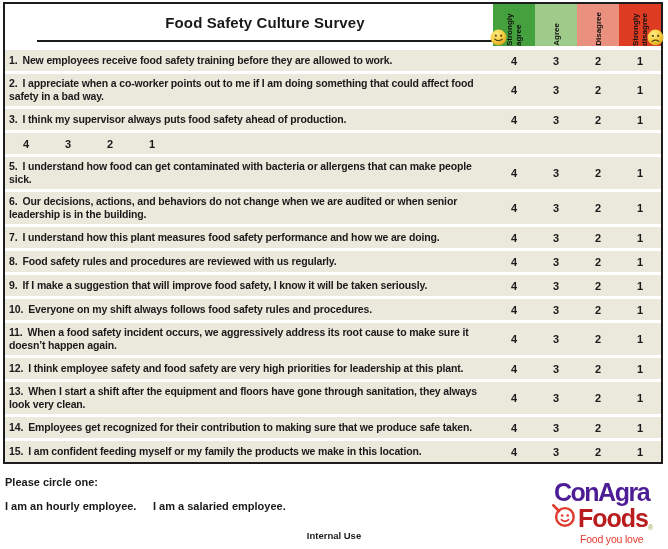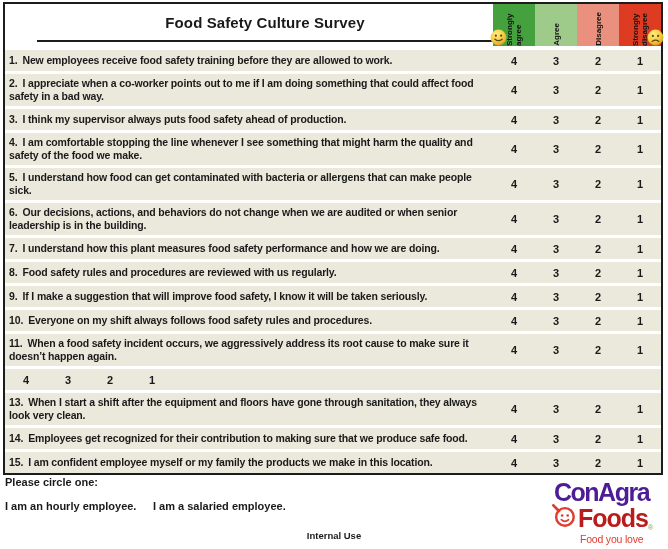--- a/index.html
+++ b/index.html
@@ -148,25 +148,20 @@
       </div>
       <div class="ratings">
             <div class="rating-cell">4</div>
             <div class="rating-cell">3</div>
             <div class="rating-cell">2</div>
             <div class="rating-cell">1</div>
           </div>
     </div>
 
     <div class="row">
-      <div class="q-cell">
-        <div class="q-inner">
-          <span class="q-num">4.</span><span class="q-text">I am comfortable stopping the line whenever I see something that might harm the quality and safety of the food we make.</span>
-        </div>
-      </div>
       <div class="ratings">
             <div class="rating-cell">4</div>
             <div class="rating-cell">3</div>
             <div class="rating-cell">2</div>
             <div class="rating-cell">1</div>
           </div>
     </div>
 
     <div class="row">
       <div class="q-cell">
@@ -260,20 +255,25 @@
       </div>
       <div class="ratings">
             <div class="rating-cell">4</div>
             <div class="rating-cell">3</div>
             <div class="rating-cell">2</div>
             <div class="rating-cell">1</div>
           </div>
     </div>
 
     <div class="row">
+      <div class="q-cell">
+        <div class="q-inner">
+          <span class="q-num">12.</span><span class="q-text">I think employee safety and food safety are very high priorities for leadership at this plant.</span>
+        </div>
+      </div>
       <div class="ratings">
             <div class="rating-cell">4</div>
             <div class="rating-cell">3</div>
             <div class="rating-cell">2</div>
             <div class="rating-cell">1</div>
           </div>
     </div>
 
     <div class="row">
       <div class="q-cell">
@@ -285,35 +285,35 @@
             <div class="rating-cell">4</div>
             <div class="rating-cell">3</div>
             <div class="rating-cell">2</div>
             <div class="rating-cell">1</div>
           </div>
     </div>
 
     <div class="row">
       <div class="q-cell">
         <div class="q-inner">
-          <span class="q-num">14.</span><span class="q-text">Employees get recognized for their contribution to making sure that we produce safe food.</span>
-        </div>
-      </div>
-      <div class="ratings">
-            <div class="rating-cell">4</div>
-            <div class="rating-cell">3</div>
-            <div class="rating-cell">2</div>
-            <div class="rating-cell">1</div>
-          </div>
-    </div>
-
-    <div class="row">
-      <div class="q-cell">
-        <div class="q-inner">
-          <span class="q-num">15.</span><span class="q-text">I am confident employee myself or my family the products we make in this location.</span>
+          <span class="q-num">14.</span><span class="q-text">Employees get recognized for their contribution to making sure that we produce safe taken.</span>
+        </div>
+      </div>
+      <div class="ratings">
+            <div class="rating-cell">4</div>
+            <div class="rating-cell">3</div>
+            <div class="rating-cell">2</div>
+            <div class="rating-cell">1</div>
+          </div>
+    </div>
+
+    <div class="row">
+      <div class="q-cell">
+        <div class="q-inner">
+          <span class="q-num">15.</span><span class="q-text">I am confident feeding myself or my family the products we make in this location.</span>
         </div>
       </div>
       <div class="ratings">
             <div class="rating-cell">4</div>
             <div class="rating-cell">3</div>
             <div class="rating-cell">2</div>
             <div class="rating-cell">1</div>
           </div>
     </div>
   </div>

